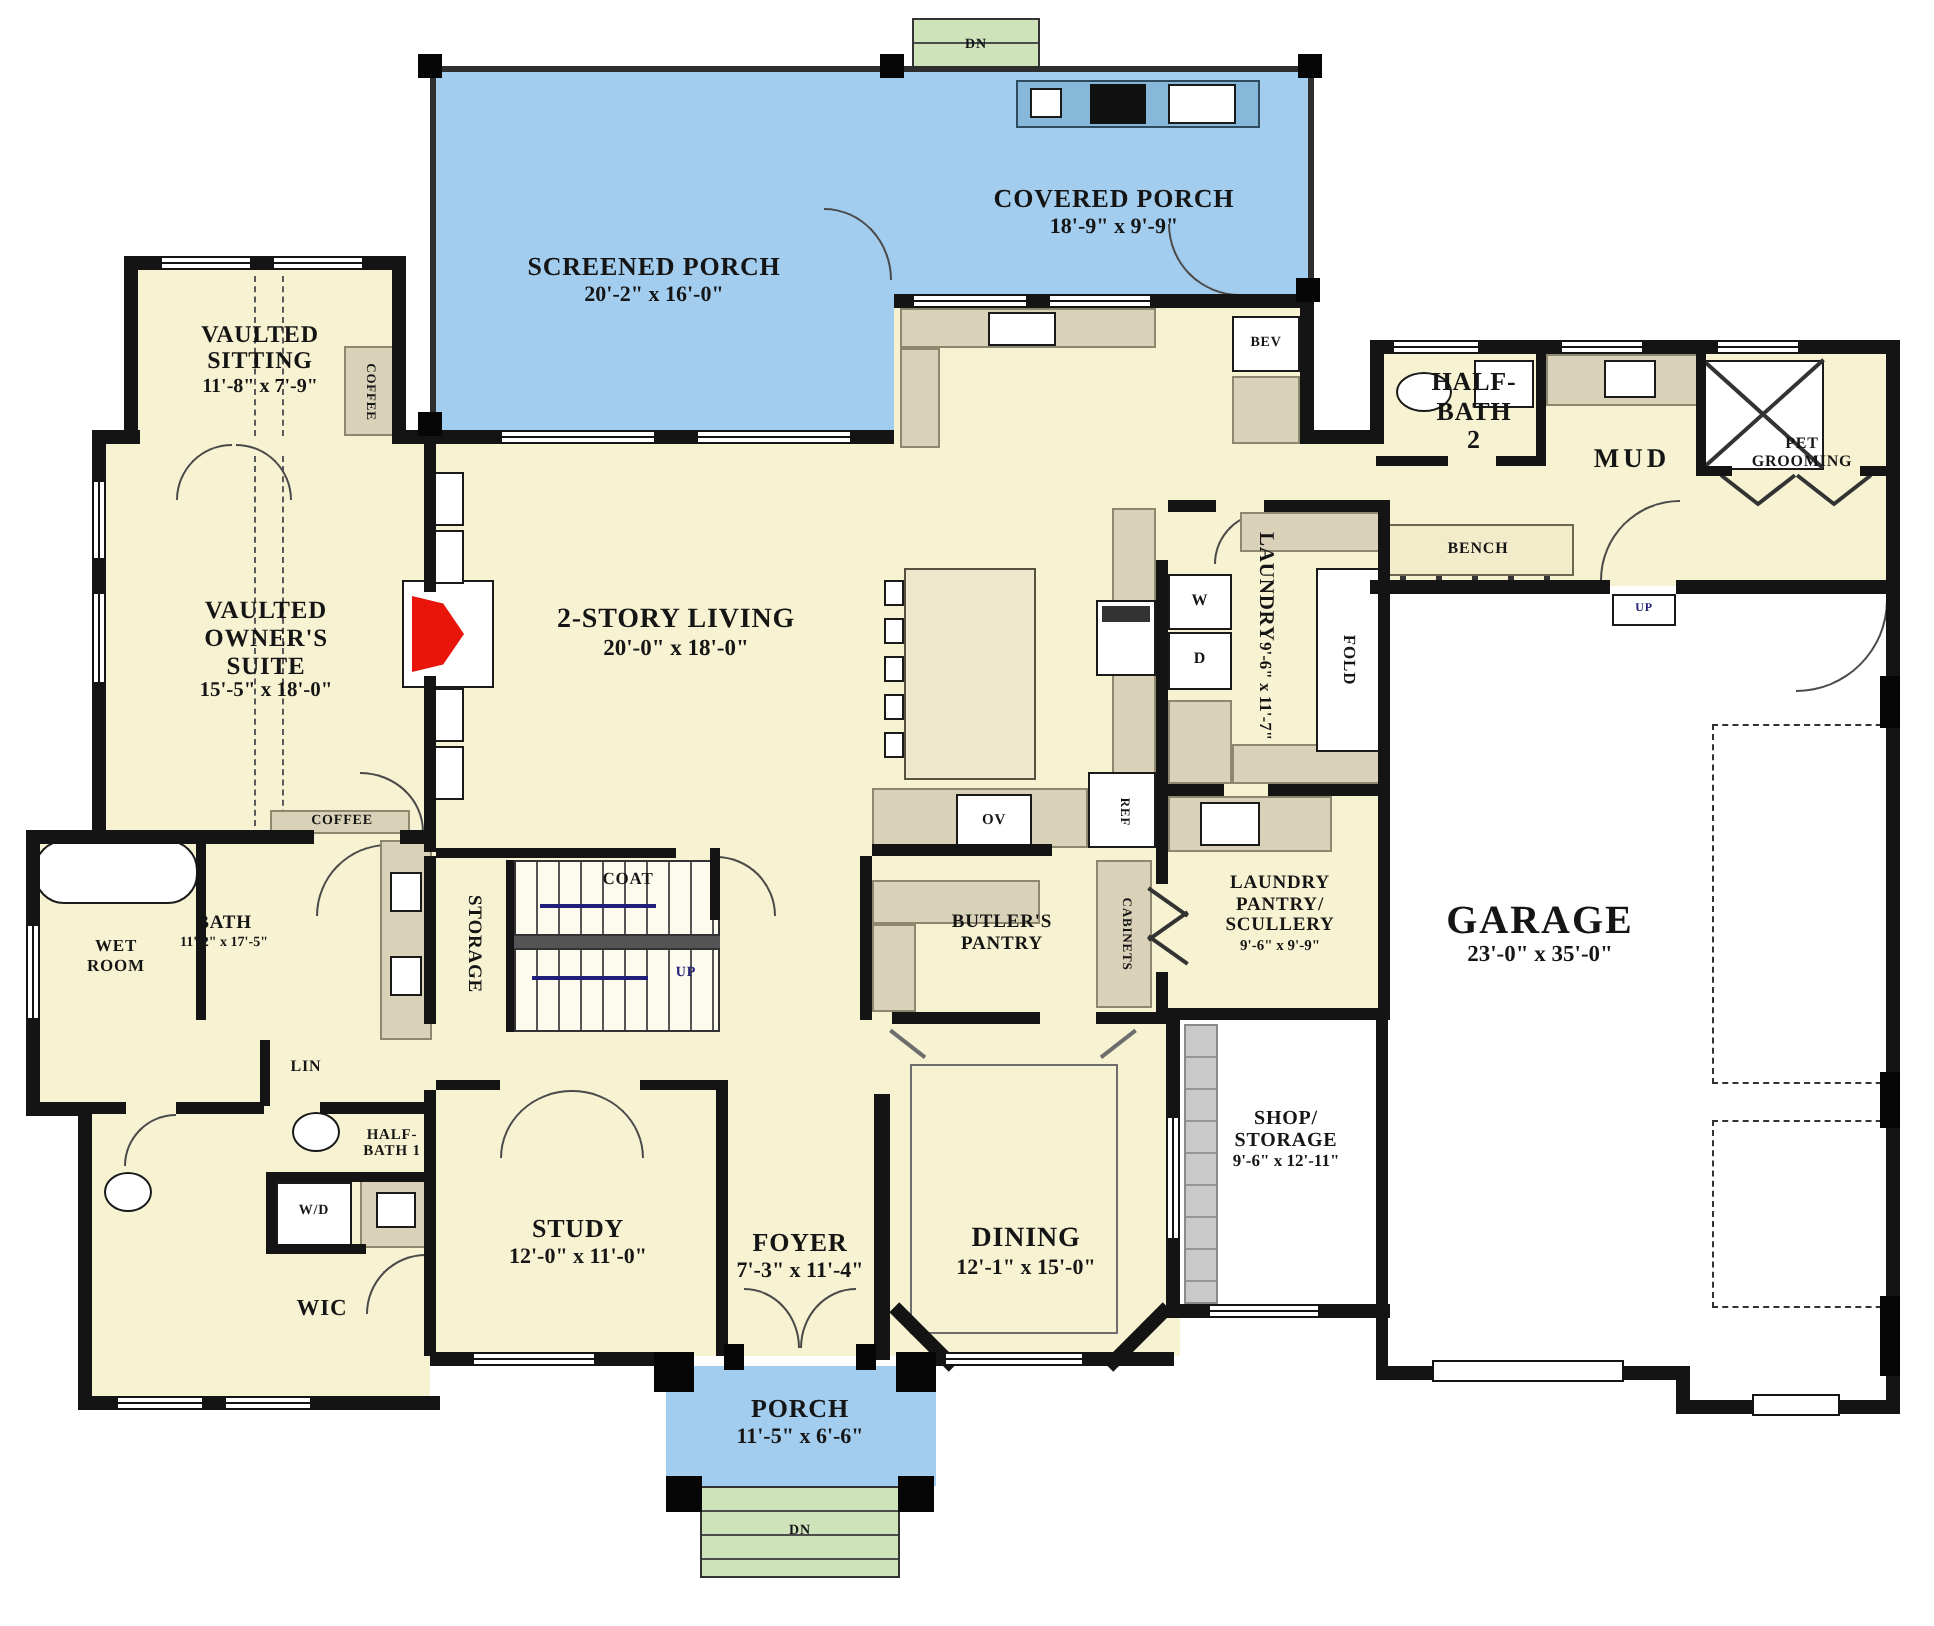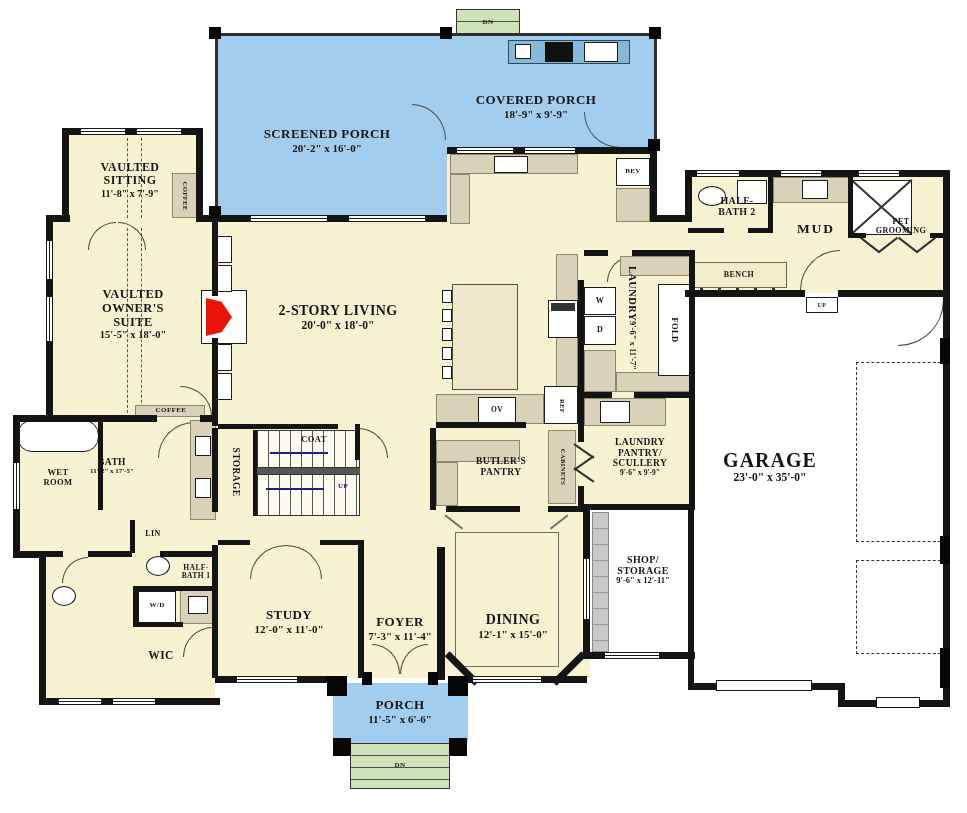--- a/index.html
+++ b/index.html
@@ -291,35 +291,35 @@
   <div class="arc tr" style="left:412px;top:104px;width:34px;height:36px;"></div>
   <div class="arc tl" style="left:607px;top:256px;width:26px;height:26px;"></div>
   <div class="arc tl" style="left:800px;top:250px;width:40px;height:40px;"></div>
   <div class="arc br" style="left:898px;top:300px;width:46px;height:46px;"></div>
   <div class="arc tr" style="left:358px;top:428px;width:30px;height:30px;"></div>
 
   <div class="lbl" style="left:327px;top:140px;">
     <span class="nm" style="font-size:13px;">SCREENED PORCH</span>
     <span class="dm" style="font-size:11px;">20'-2" x 16'-0"</span>
   </div>
-  <div class="lbl" style="left:536px;top:106px;">
+  <div class="lbl" style="left:557px;top:106px;">
     <span class="nm" style="font-size:13px;">COVERED PORCH</span>
     <span class="dm" style="font-size:11px;">18'-9" x 9'-9"</span>
   </div>
   <div class="lbl" style="left:488px;top:23px;">
     <span class="nm" style="font-size:7px;">DN</span>
   </div>
   <div class="lbl" style="left:130px;top:180px;width:110px;">
     <span class="nm" style="font-size:12px;">VAULTED SITTING</span>
     <span class="dm" style="font-size:10px;">11'-8" x 7'-9"</span>
   </div>
   <div class="lbl vlbl" style="left:185px;top:196px;">
     <span class="nm" style="font-size:6.5px;">COFFEE</span>
   </div>
-  <div class="lbl" style="left:133px;top:314px;width:100px;">
+  <div class="lbl" style="left:133px;top:325px;width:100px;">
     <span class="nm" style="font-size:12.5px;">VAULTED OWNER'S SUITE</span>
     <span class="dm" style="font-size:10.5px;">15'-5" x 18'-0"</span>
   </div>
   <div class="lbl" style="left:171px;top:411px;">
     <span class="nm" style="font-size:7px;">COFFEE</span>
   </div>
   <div class="lbl" style="left:58px;top:478px;width:42px;">
     <span class="nm" style="font-size:8.5px;">WET ROOM</span>
   </div>
   <div class="lbl" style="left:112px;top:466px;">
@@ -399,21 +399,21 @@
     <span class="nm" style="font-size:9.5px;">BUTLER'S PANTRY</span>
   </div>
   <div class="lbl" style="left:640px;top:457px;width:84px;">
     <span class="nm" style="font-size:9.5px;">LAUNDRY PANTRY/ SCULLERY</span>
     <span class="dm" style="font-size:7.5px;">9'-6" x 9'-9"</span>
   </div>
   <div class="lbl" style="left:816px;top:229px;">
     <span class="nm" style="font-size:13.5px;letter-spacing:2px;">MUD</span>
   </div>
   <div class="lbl" style="left:737px;top:206px;width:46px;">
-    <span class="nm" style="font-size:10px;">HALF-BATH 2</span>
+    <span class="nm" style="font-size:13px;">HALF-BATH 2</span>
   </div>
   <div class="lbl" style="left:901px;top:227px;width:64px;">
     <span class="nm" style="font-size:8px;">PET GROOMING</span>
   </div>
   <div class="lbl" style="left:739px;top:275px;">
     <span class="nm" style="font-size:8px;">BENCH</span>
   </div>
   <div class="lbl" style="left:822px;top:305px;">
     <span class="nm" style="font-size:6px;color:#20207a;">UP</span>
   </div>

